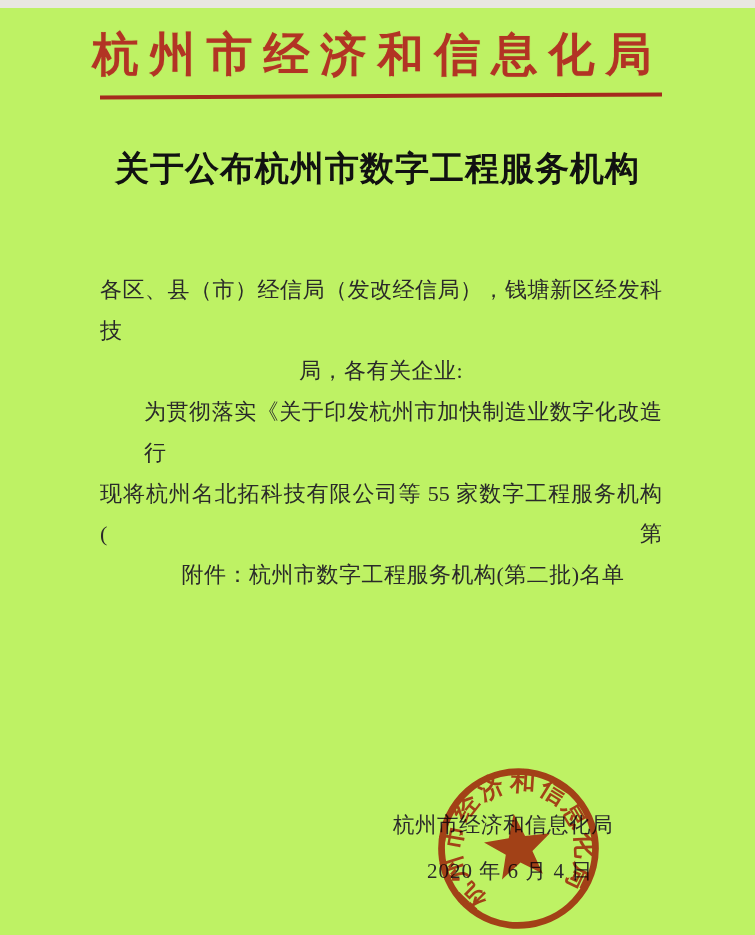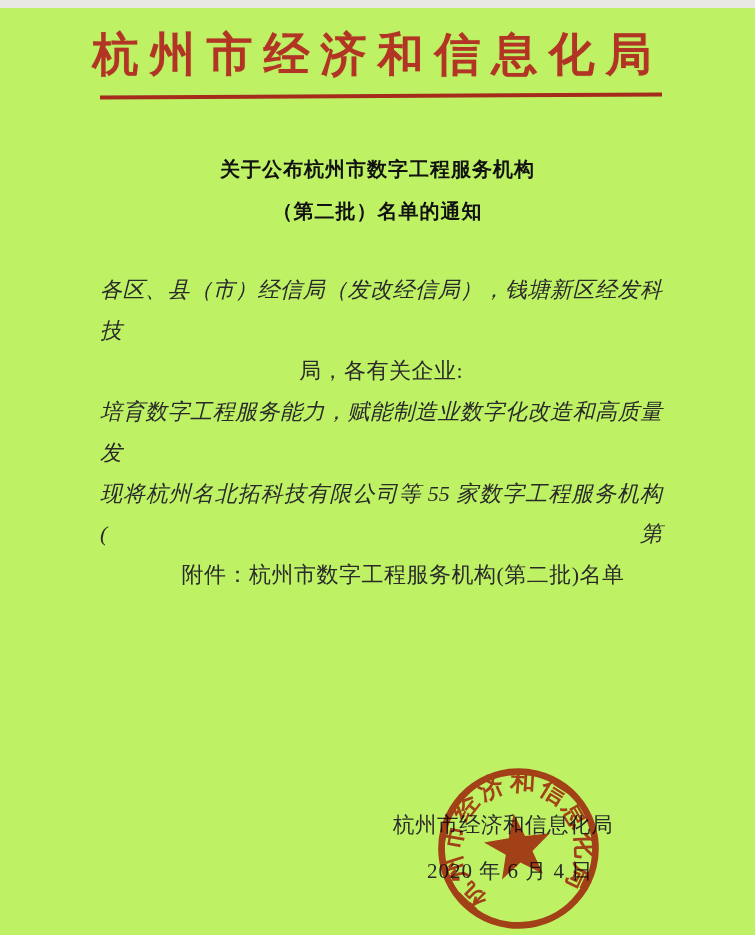--- a/index.html
+++ b/index.html
@@ -24,42 +24,41 @@
   .head-rule{
     position:absolute;left:100px;top:86px;
     width:562px;height:4px;
     background:#a52b1d;
     transform:rotate(-0.3deg);
   }
   
   .doc-title{
     position:absolute;left:0;top:140px;width:755px;
     text-align:center;color:#111;
-    font-size:20px;font-weight:bold;
+    font-size:34px;font-weight:bold;
     line-height:42px;letter-spacing:1px;
   }
   
   .body-text{
     position:absolute;left:100px;top:262px;width:562px;
     color:#2a2a2a;
     font-size:22px;
   }
   .body-line{
     line-height:40.7px;
     white-space:nowrap;
     letter-spacing:0.5px;
     text-align:center;
   }
   .body-line.just{
     white-space:normal;
     text-align:justify;
     text-align-last:justify;
     text-justify:inter-character;
     letter-spacing:0;
-    font-style:italic;
   }
   .body-line.ind{ padding-left:44px; }
   
   .sign-agency{
     position:absolute;left:393px;top:802px;
     font-size:21.5px;color:#2a2a2a;letter-spacing:0.5px;
     white-space:nowrap;
   }
   .sign-date{
     position:absolute;left:427px;top:849px;
@@ -78,27 +77,26 @@
 </head>
 <body>
 
 <div class="page">
 
   <div class="agency-head">杭州市经济和信息化局</div>
   <div class="head-rule"></div>
 
   <div class="doc-title">
     <div>关于公布杭州市数字工程服务机构</div>
-    <div>（第二批）名单的通知</div>
   </div>
 
   <div class="body-text" id="body-text">
       <div class="body-line just">各区、县（市）经信局（发改经信局），钱塘新区经发科技</div>
       <div class="body-line">局，各有关企业:</div>
-      <div class="body-line just">培育数字工程服务能力，赋能制造业数字化改造和高质量发</div>
+      <div class="body-line just ind">为贯彻落实《关于印发杭州市加快制造业数字化改造行</div>
       <div class="body-line just">现将杭州名北拓科技有限公司等 55 家数字工程服务机构(第</div>
       <div class="body-line ind">附件：杭州市数字工程服务机构(第二批)名单</div>
     </div>
 
   <div class="sign-agency">杭州市经济和信息化局</div>
   <div class="sign-date">2020 年 6 月 4 日</div>
 
   <svg class="seal" viewBox="0 0 190 190">
     <defs>
       <path id="sealArc" d="M 56.4 141 A 60 60 0 1 1 133.6 141" fill="none"></path>

